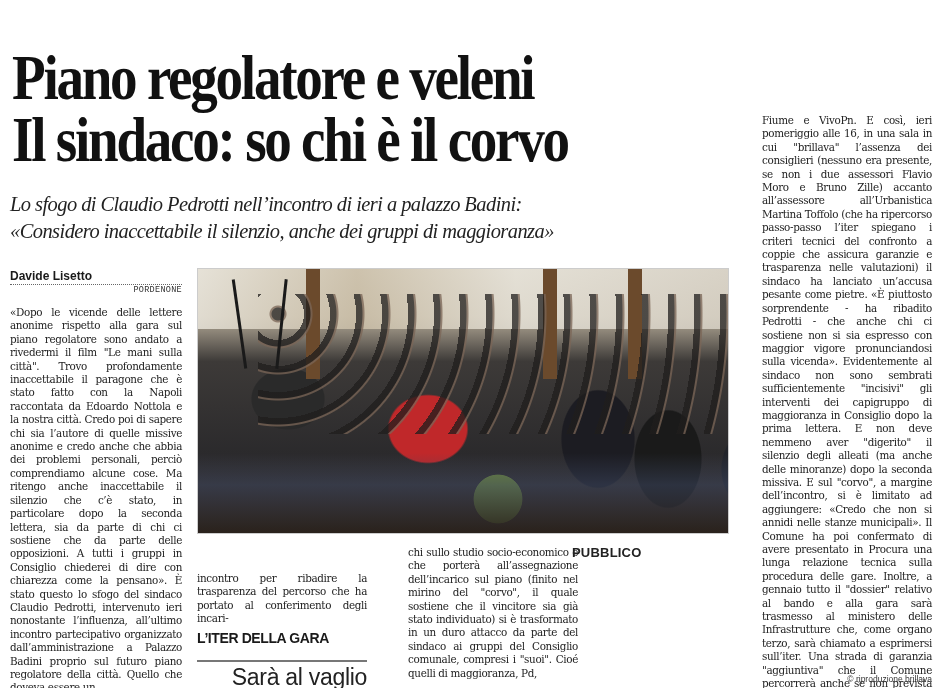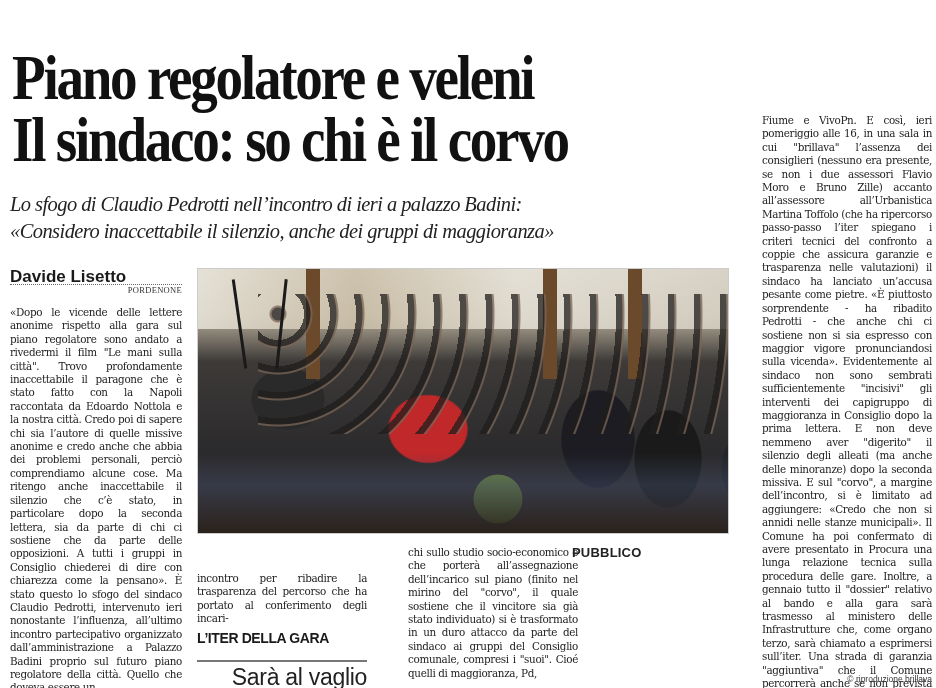--- a/index.html
+++ b/index.html
@@ -1,22 +1,22 @@
 <!DOCTYPE html>
 <html><head>
 <meta charset="utf-8">
 <style>
   html, body { margin:0; padding:0; background:#ffffff; }
   body { width:936px; height:688px; position:relative; overflow:hidden; color:#1a1a1a; }
   .headline { position:absolute; left:12px; top:4px; width:730px; font-family:"Liberation Serif", serif; font-size:64px; line-height:62px; letter-spacing:-2.6px; transform:scaleX(0.86); transform-origin:left top; white-space:nowrap; color:#111; }
   .headline .line { display:block; }
   .headline b { font-weight:bold; }
   .subhead { position:absolute; left:10px; top:190px; width:740px; font-family:"Liberation Serif", serif; font-style:italic; font-size:22px; line-height:27px; letter-spacing:-0.6px; color:#222; transform:scaleX(0.93); transform-origin:left top; white-space:nowrap; }
-  .byline { position:absolute; left:10px; top:270px; width:172px; border-bottom:1px dotted #666; font-family:"Liberation Sans", sans-serif; font-weight:bold; font-size:17px; line-height:13px; padding-bottom:1px; }
-  .place { position:absolute; left:10px; top:285px; width:172px; text-align:right; font-family:Liberation Serif, serif; font-size:8.5px; letter-spacing:0.3px; color:#333; }
+  .byline { position:absolute; left:10px; top:270px; width:172px; border-bottom:1px dotted #666; font-family:"Liberation Sans", sans-serif; font-weight:bold; font-size:12px; line-height:13px; padding-bottom:1px; }
+  .place { position:absolute; left:10px; top:285px; width:172px; text-align:right; font-family:Liberation Mono, monospace; font-size:8.5px; letter-spacing:0.3px; color:#333; }
   .col { position:absolute; font-family:"DejaVu Serif", serif; font-size:10.4px; line-height:13.4px; text-align:justify; color:#222; letter-spacing:-0.35px; }
   .col p { margin:0; }
   #col1 { left:10px; top:306px; width:172px; }
   #col2top { left:197px; top:572px; width:170px; }
   #col3 { left:408px; top:546px; width:170px; }
   #col4 { left:762px; top:114px; width:170px; }
   .photo { position:absolute; left:197px; top:268px; width:530px; height:264px; border:1px solid #ccc; overflow:hidden;
     background:
       radial-gradient(ellipse 60px 50px at 90px 130px, #2a2a2a 0 60%, transparent 62%),
       radial-gradient(ellipse 70px 60px at 230px 160px, #c0282a 0 55%, transparent 58%),

